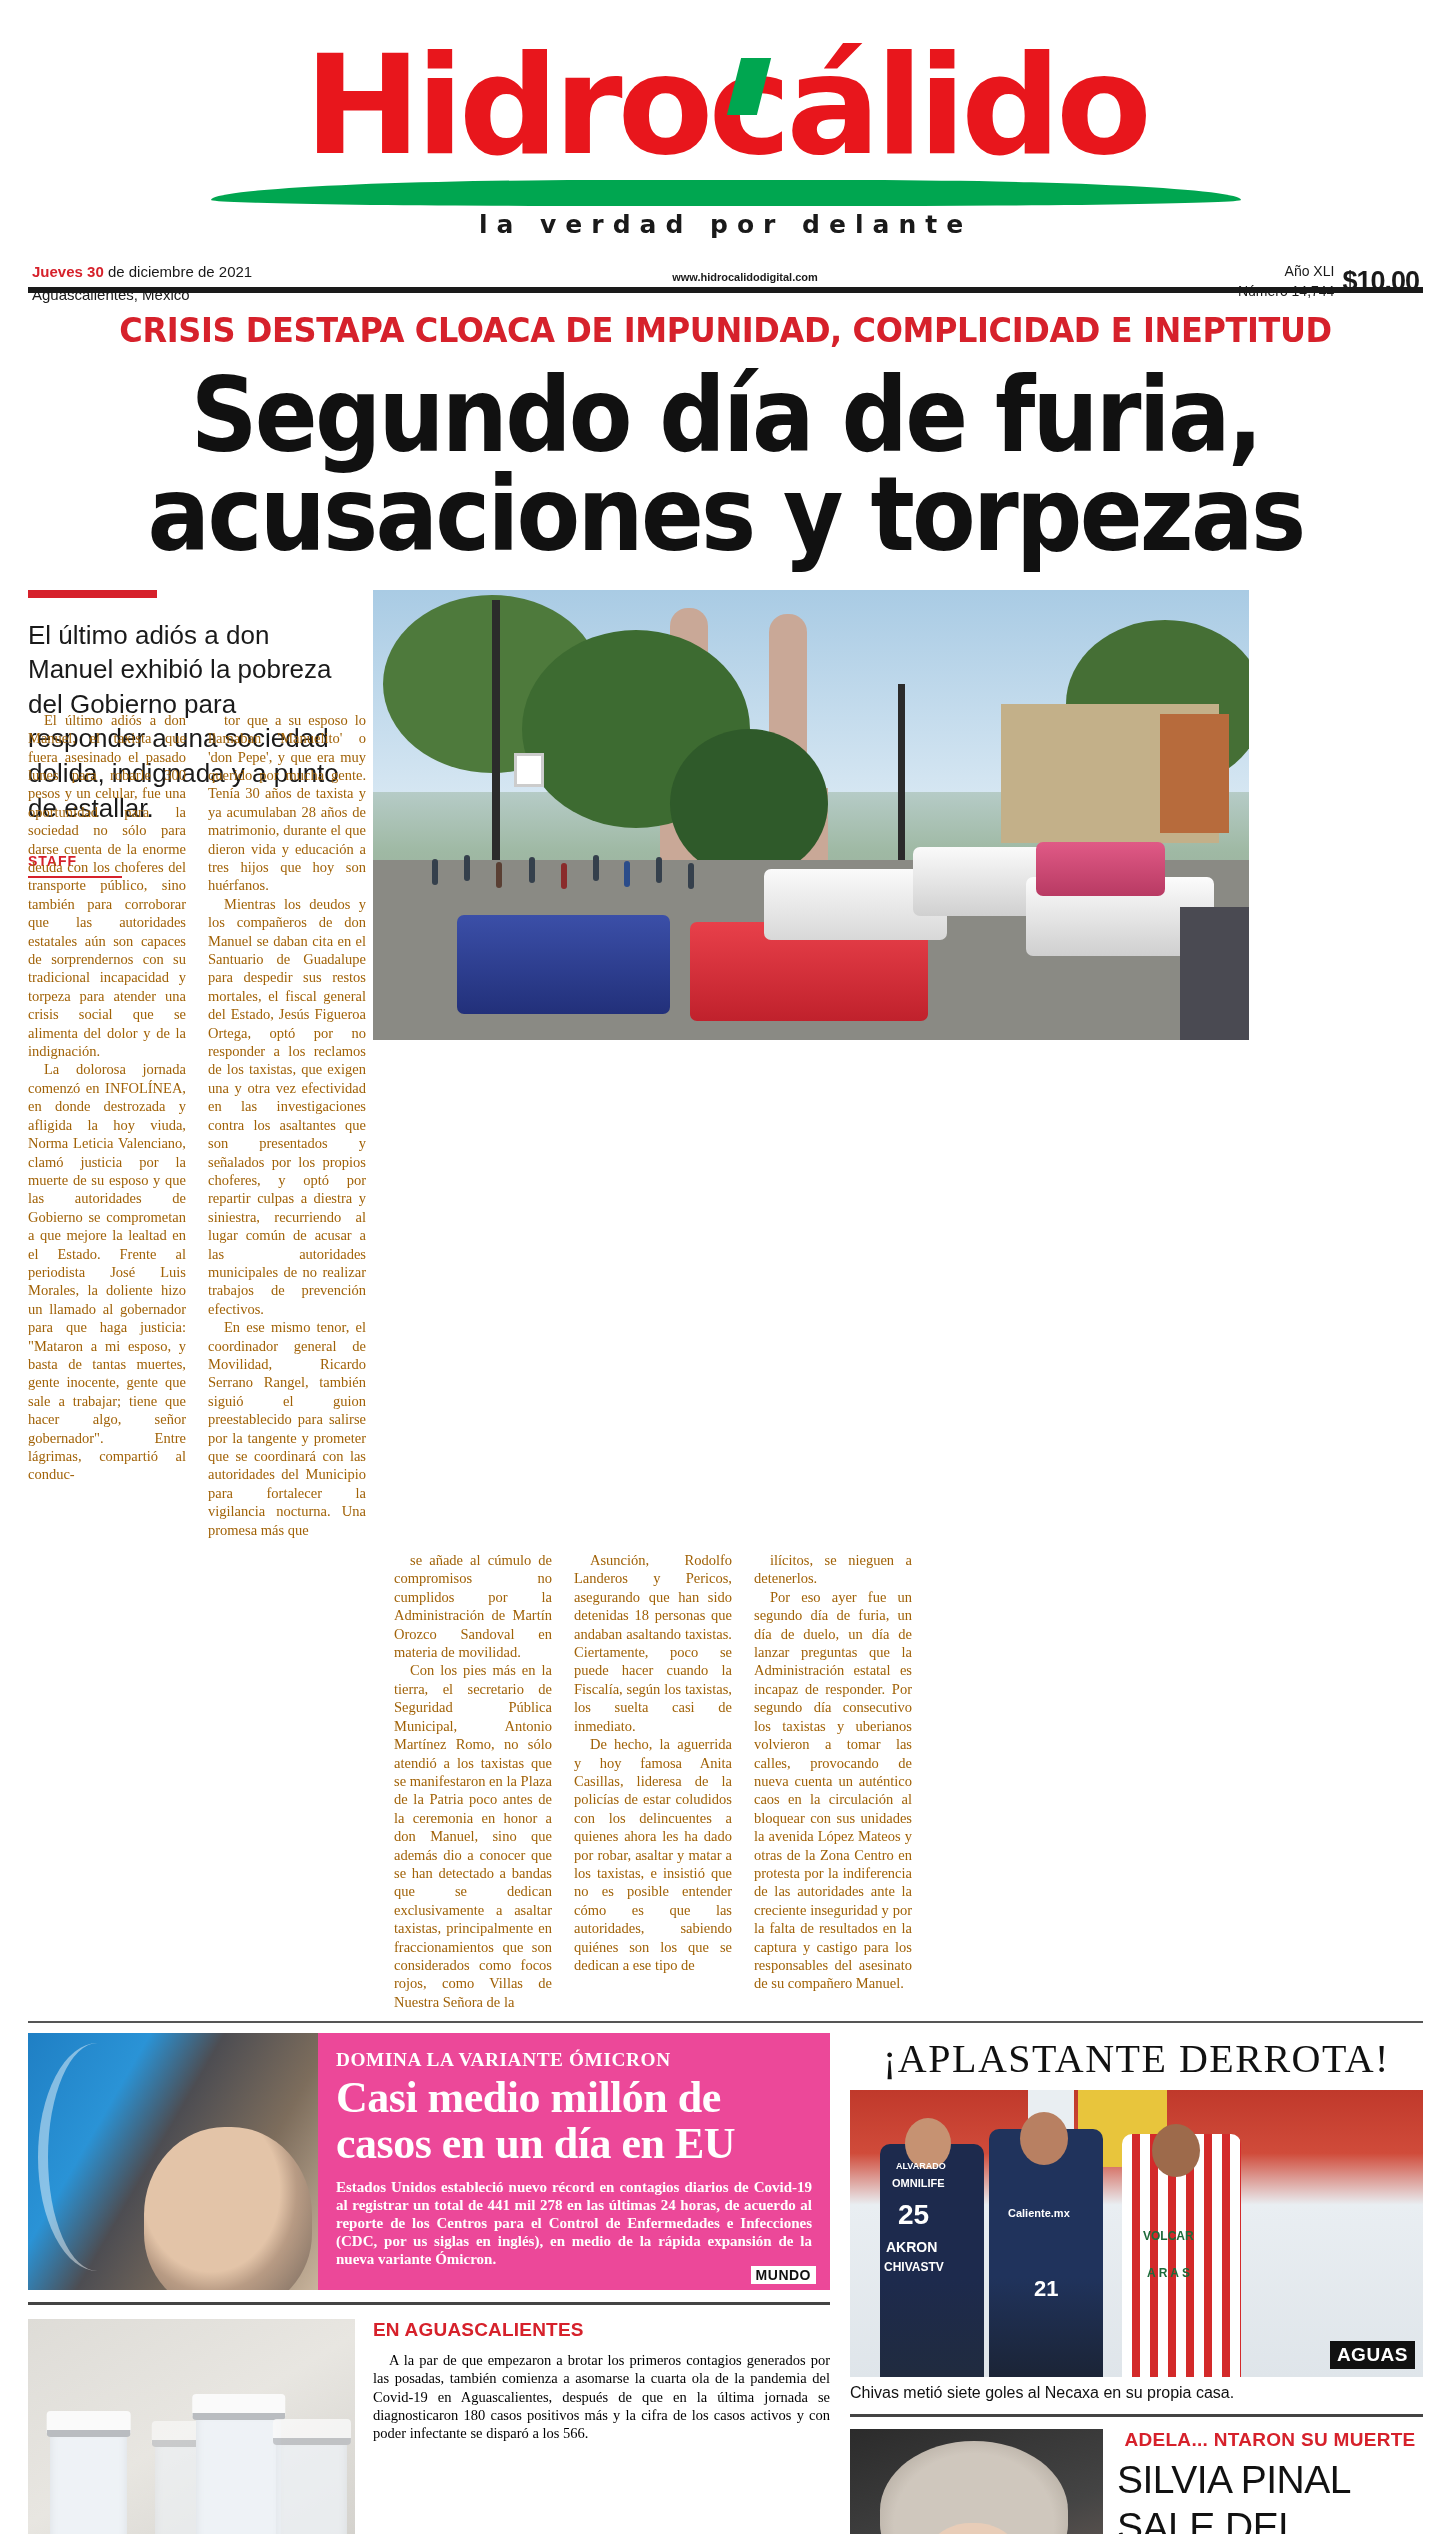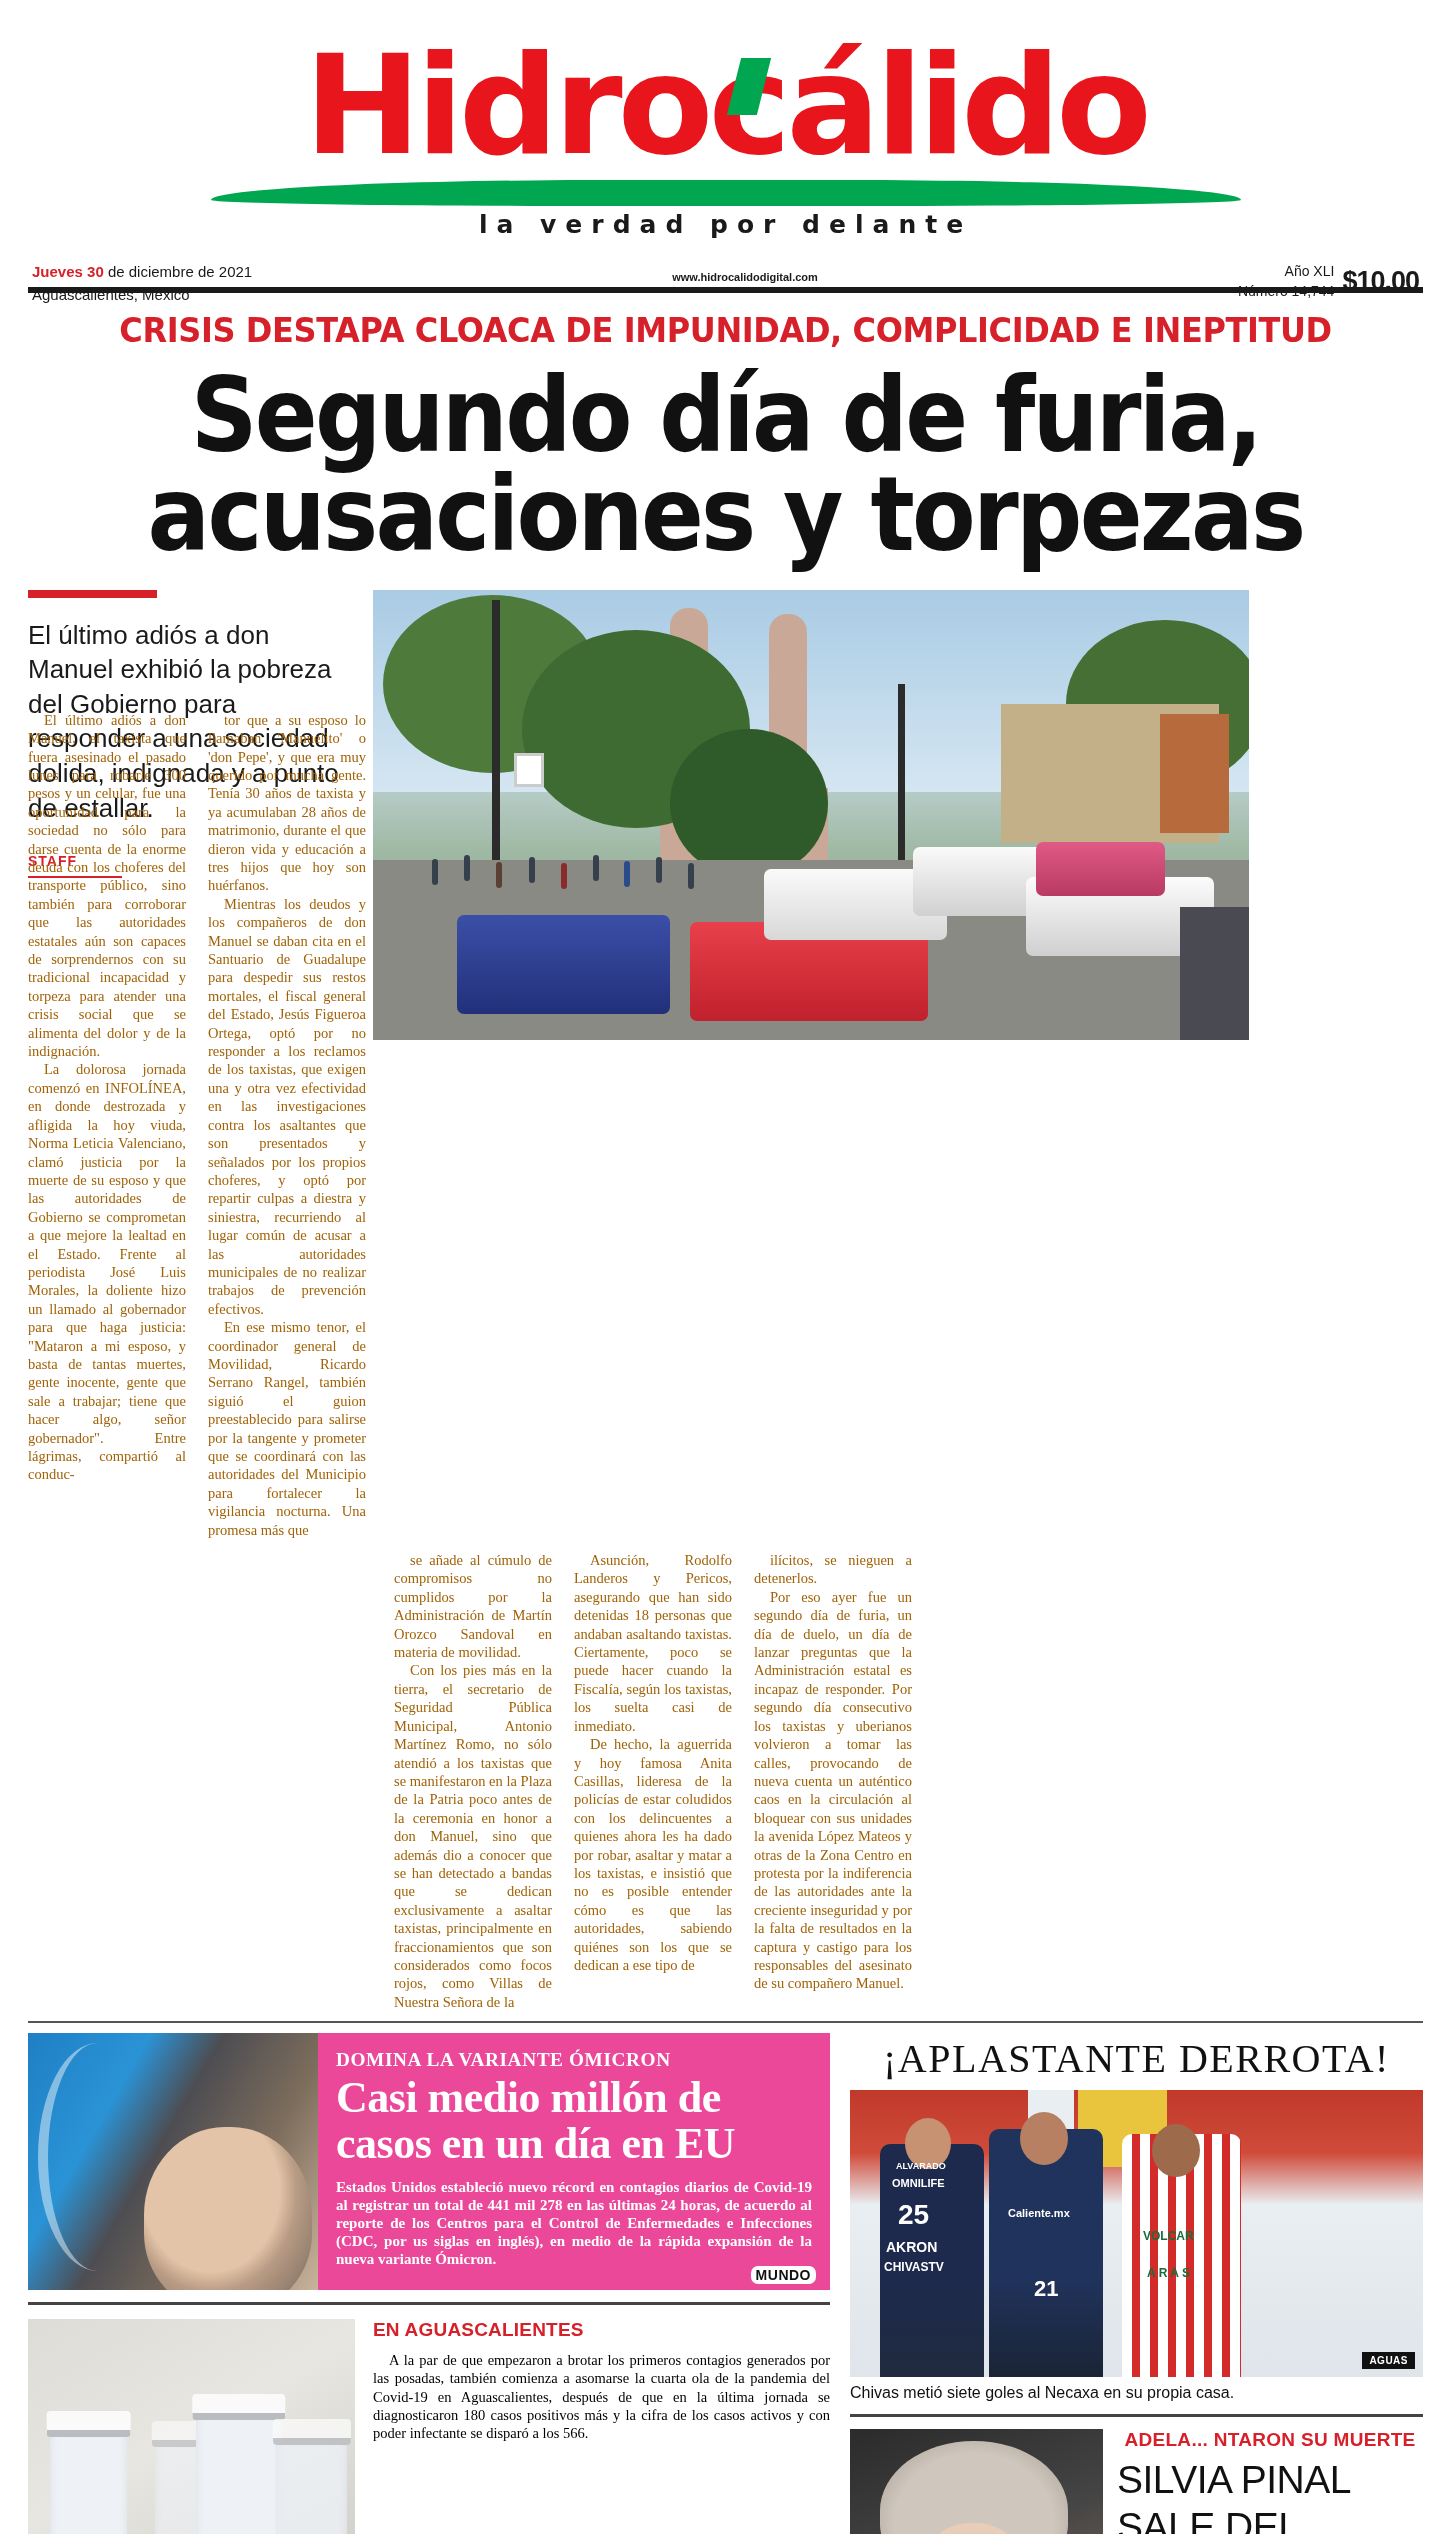--- a/index.html
+++ b/index.html
@@ -184,21 +184,21 @@
     font-size: 44px; line-height: 1.03; margin-top: 4px; letter-spacing: -0.5px;
   }
   .omi-body {
     font-family: "Liberation Serif", serif; font-weight: bold;
     font-size: 15px; line-height: 1.2; margin-top: 12px; text-align: justify;
   }
   .tag-white {
     position: absolute; right: 14px; bottom: 6px;
     background: #fff; color: #111; font-weight: bold;
     font-family: "Liberation Sans", sans-serif;
-    font-size: 14px; letter-spacing: 0.5px; padding: 1px 5px; border-radius: 7px;
+    font-size: 14px; letter-spacing: 0.5px; padding: 1px 5px;
   }
 
   
   .mod-ags { display: flex; gap: 18px; margin-top: 14px; }
   .ags-photo {
     flex: 0 0 327px; width: 327px; height: 267px;
     background: linear-gradient(150deg,#dedcd7 0%,#e8e6e1 45%,#cfcdc8 100%);
     position: relative; overflow: hidden;
   }
   .vial { position:absolute; bottom:6px; background:#eef2f6; border-radius:3px;
@@ -209,21 +209,21 @@
   .ags-text { flex: 1 1 0; }
   .ags-kicker { color:#d6212b; font-family:"Liberation Sans",sans-serif;
     font-weight:bold; font-size:19px; letter-spacing:0.2px; }
   .ags-head { font-family:"Liberation Sans",sans-serif; font-size:34px;
     line-height:1.07; color:#111; margin-top:4px; letter-spacing:-0.8px; }
   .ags-body { font-family:"Liberation Serif",serif; font-size:14.5px;
     line-height:1.26; text-align:justify; margin-top:10px; }
   .ags-body p { text-indent: 16px; }
   .tag-black {
     display:inline-block; background:#111; color:#fff; font-weight:bold;
-    font-family:"Liberation Sans",sans-serif; font-size:10px;
+    font-family:"Liberation Sans",sans-serif; font-size:19px;
     letter-spacing:0.5px; padding:1px 5px; border:2px solid #111;
   }
 
   
   .sports-head {
     font-family:"Liberation Serif",serif; font-size:40px;
     letter-spacing:1.5px; text-align:center; color:#111; margin-top:2px;
   }
   .sports-photo {
     width:100%; height:287px; margin-top:8px; position:relative; overflow:hidden;

